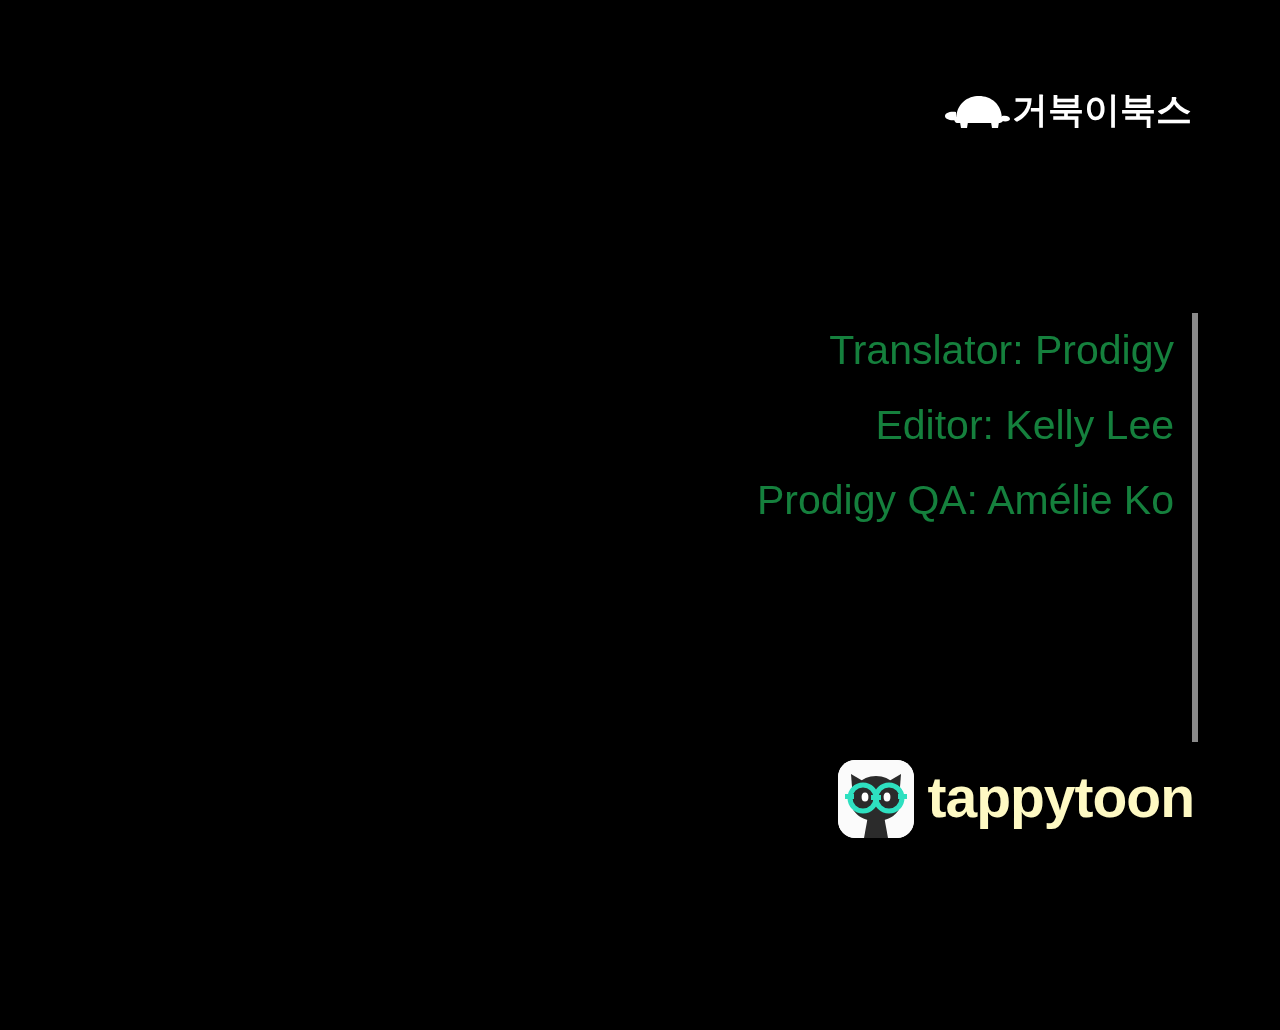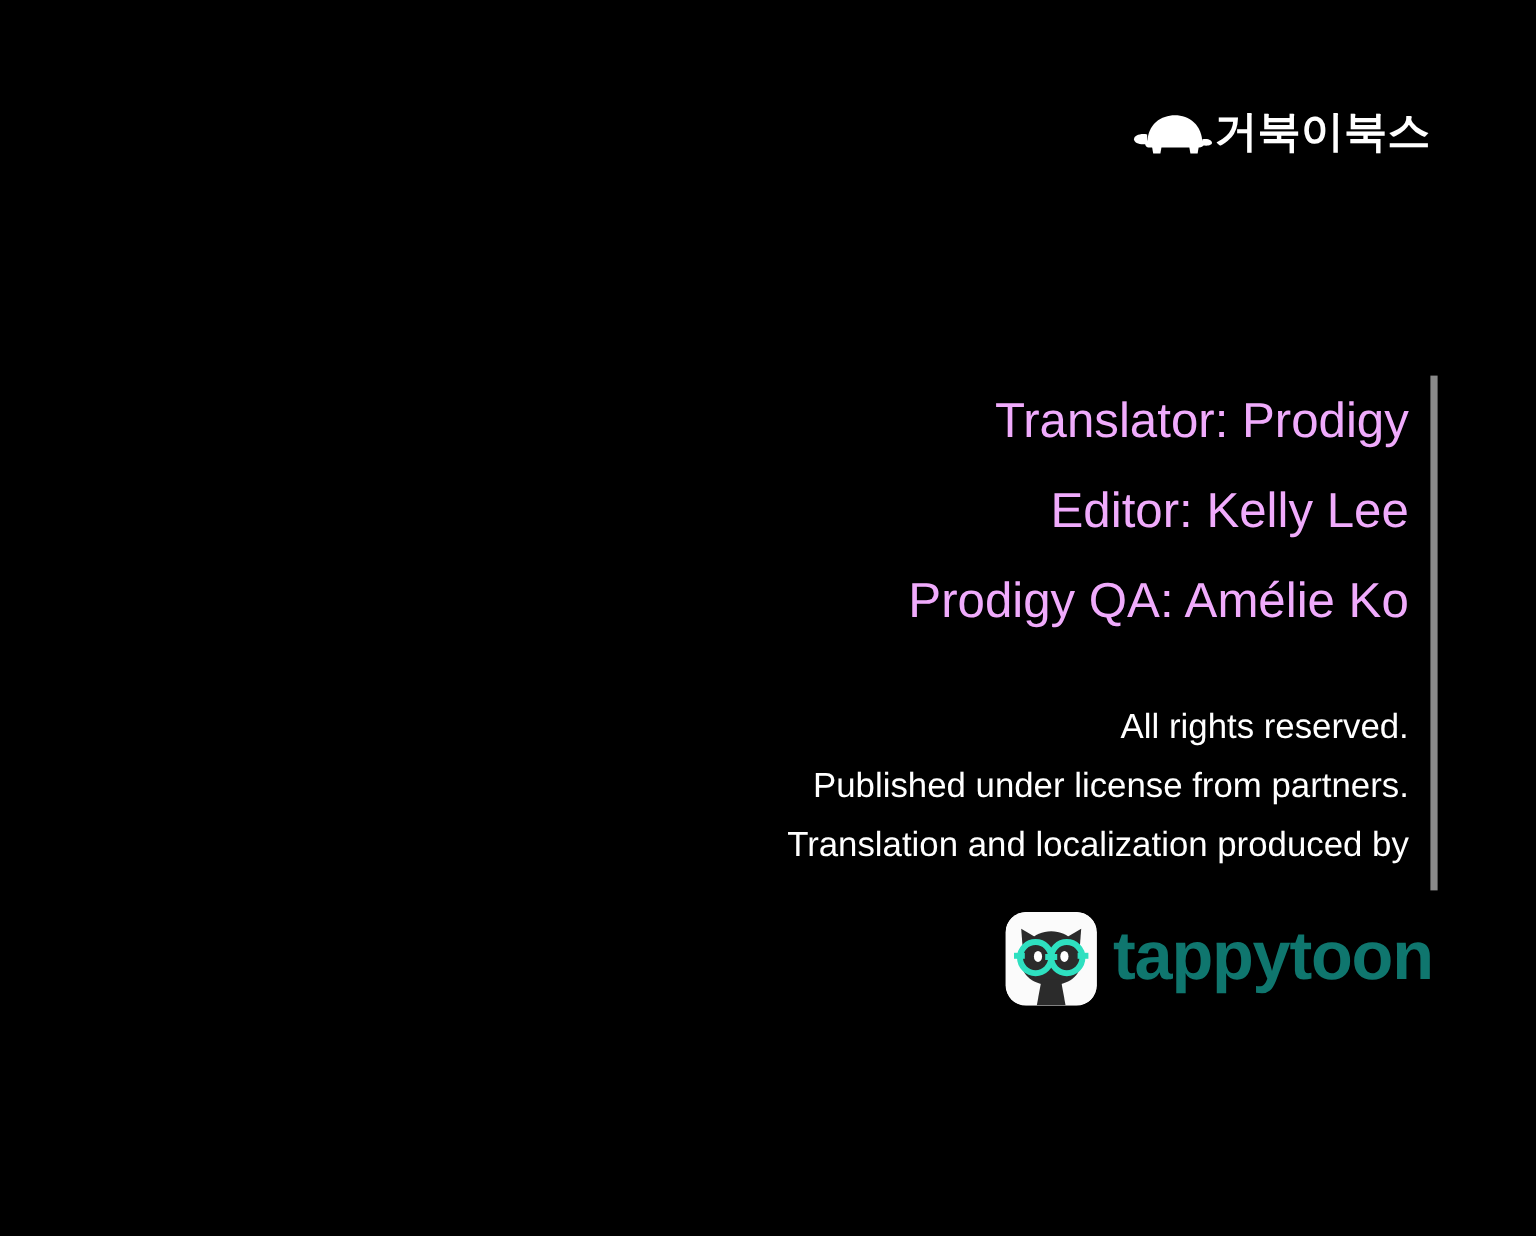--- a/index.html
+++ b/index.html
@@ -49,21 +49,21 @@
     padding-right: 18px;
     border-right: 6px solid #8a8a8a;
     min-height: 429px;
     box-sizing: border-box;
   }
 
   .credit-line {
     font-size: 41px;
     font-weight: 300;
     line-height: 75px;
-    color: #f0abfc;
+    color: #15803d;
     white-space: nowrap;
   }
 
   .license-block {
     margin-top: 44px;
   }
   .license-line {
     font-size: 29px;
     font-weight: 300;
     line-height: 49px;
@@ -87,21 +87,21 @@
     border-radius: 17px;
     display: block;
     overflow: hidden;
     flex: none;
   }
   .brand-wordmark {
     font-size: 57px;
     font-weight: 700;
     line-height: 1;
     letter-spacing: -1px;
-    color: #0f766e;
+    color: #fef9c3;
     white-space: nowrap;
     transform: translateY(-2px);
   }
 </style>
 </head>
 <body>
 
 <div class="publisher-logo">
   <span class="turtle-icon">
     <svg viewBox="0 0 72 40" width="72" height="40" aria-hidden="true">
@@ -121,25 +121,20 @@
   </span>
   <span class="publisher-name">거북이북스</span>
 </div>
 
 <div class="credits-block">
 
   <div class="credit-line">Translator: Prodigy</div>
   <div class="credit-line">Editor: Kelly Lee</div>
   <div class="credit-line">Prodigy QA: Amélie Ko</div>
 
-  <div class="license-block">
-    <div class="license-line">All rights reserved.</div>
-    <div class="license-line">Published under license from partners.</div>
-    <div class="license-line">Translation and localization produced by</div>
-  </div>
 
 </div>
 
 <div class="brand-lockup">
   <span class="brand-mark">
     <svg viewBox="0 0 76 78" width="76" height="78" aria-hidden="true">
       <rect x="0" y="0" width="76" height="78" rx="17" ry="17" fill="#fbfbfb"></rect>
 
       <path d="M13 14 L15 40 L30 24 Z" fill="#2b2b2b"></path>
       <path d="M63 14 L61 40 L46 24 Z" fill="#2b2b2b"></path>

